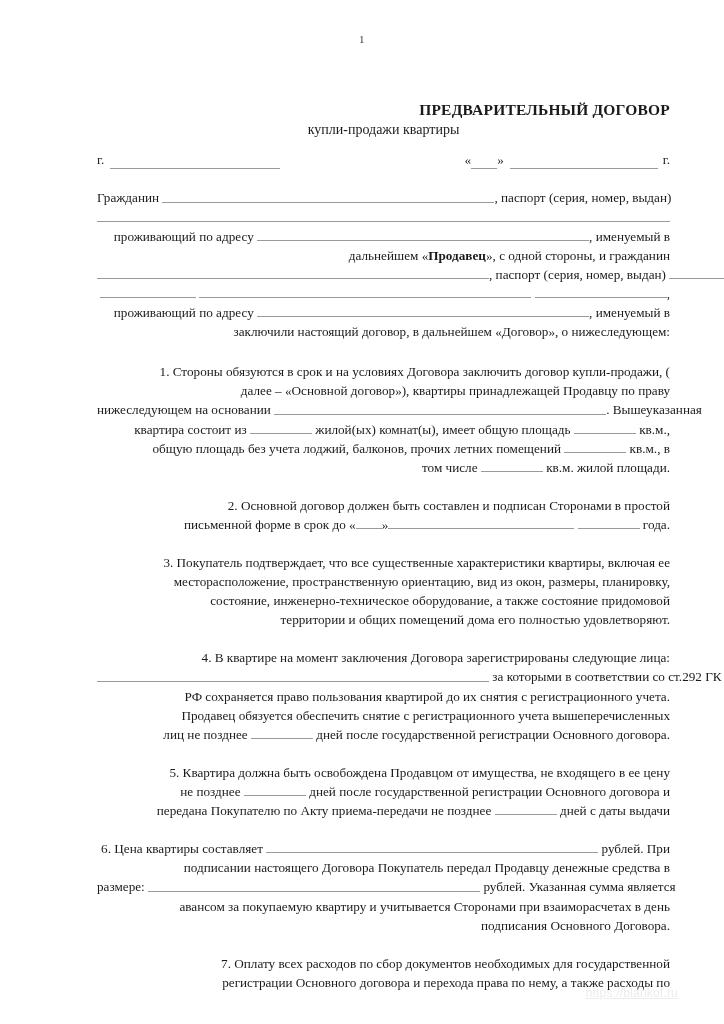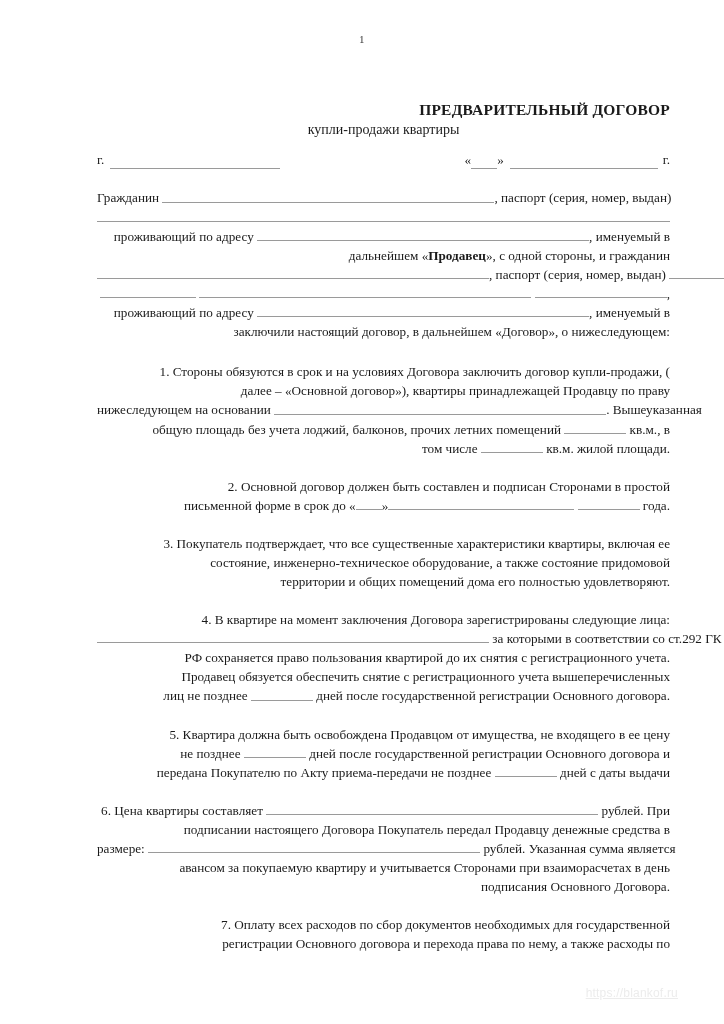--- a/index.html
+++ b/index.html
@@ -177,20 +177,27 @@
     <div class="gap-lg"></div>
 
     <p class="para">
       <span class="line-row">1. Стороны обязуются в срок и на условиях Договора заключить договор купли-продажи, (</span>
       <span class="line-row">далее – «Основной договор»), квартиры принадлежащей Продавцу по праву</span>
       <span class="line-row">
         <span>нижеследующем на основании</span>
         <span class="blank b-5xl"></span><span>. Вышеуказанная</span>
       </span>
       <span class="line-row">
+        <span>квартира состоит из</span>
+        <span class="blank b-sm"></span>
+        <span>жилой(ых) комнат(ы), имеет общую площадь</span>
+        <span class="blank b-sm"></span>
+        <span>кв.м.,</span>
+      </span>
+      <span class="line-row">
         <span>общую площадь без учета лоджий, балконов, прочих летних помещений</span>
         <span class="blank b-sm"></span>
         <span>кв.м., в</span>
       </span>
       <span class="line-row">
         <span>том числе</span>
         <span class="blank b-sm"></span>
         <span>кв.м. жилой площади.</span>
       </span>
     </p>
@@ -203,20 +210,21 @@
         <span>письменной форме в срок до «</span><span class="blank b-quote"></span><span>»</span><span class="blank b-xl"></span>
         <span class="blank b-sm"></span>
         <span>года.</span>
       </span>
     </p>
 
     <div class="gap-md"></div>
 
     <p class="para">
       <span class="line-row">3. Покупатель подтверждает, что все существенные характеристики квартиры, включая ее</span>
+      <span class="line-row">месторасположение, пространственную ориентацию, вид из окон, размеры, планировку,</span>
       <span class="line-row">состояние, инженерно-техническое оборудование, а также состояние придомовой</span>
       <span class="line-row">территории и общих помещений дома его полностью удовлетворяют.</span>
     </p>
 
     <div class="gap-md"></div>
 
     <p class="para">
       <span class="line-row">4. В квартире на момент заключения Договора зарегистрированы следующие лица:</span>
       <span class="line-row">
         <span class="blank b-7xl"></span>

